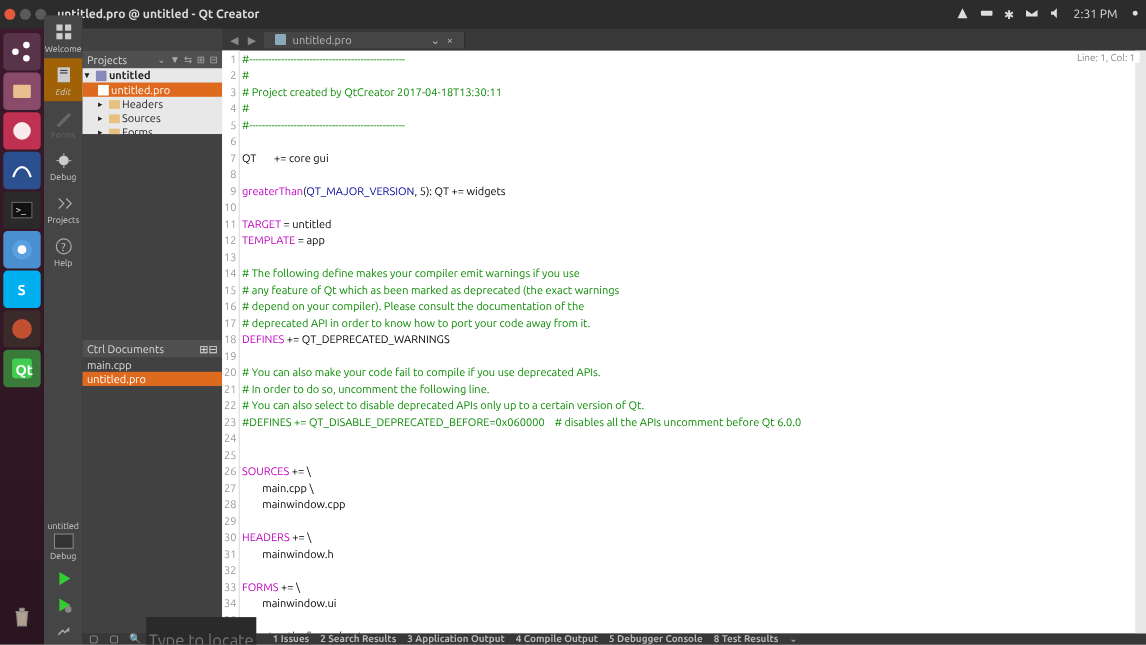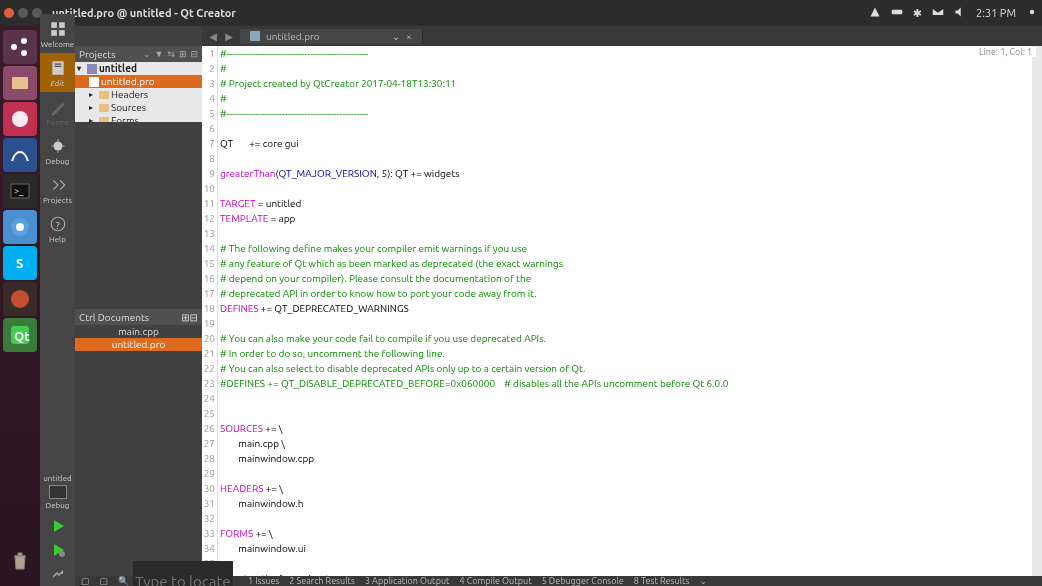--- a/index.html
+++ b/index.html
@@ -47,39 +47,39 @@
 .projpanel .tree { flex:none; background:#e8e8e8; color:#222; font-size:10px; height:60px; }
 .projpanel .tree .trow { padding:1px 2px; display:flex; align-items:center; gap:2px; }
 .projpanel .tree .trow.bold { font-weight:bold; }
 .projpanel .tree .trow.sel { background:#dd6a1f; color:#fff; }
 .projpanel .tree .indent1 { padding-left:14px; }
 .projpanel .tree .arrow { font-size:8px; width:8px; }
 .projpanel .tree .ficon { width:10px; height:10px; }
 .projpanel .rest { flex:1; background:#414141; }
 .projpanel .dochead { height:16px; background:#505050; display:flex; align-items:center; justify-content:space-between; padding:0 4px; }
 .projpanel .doclist { background:#414141; }
-.projpanel .docitem { padding:1px 4px; color:#ddd;text-align:center; }
+.projpanel .docitem { padding:1px 4px; color:#ddd; }
 .projpanel .docitem.sel { background:#dd6a1f; color:#fff; }
 
 
 .editor { position:absolute; left:202px; right:0; top:46px; bottom:10px; background:#fff; display:flex; font-family:"Courier New",monospace; font-size:10px; line-height:15px; }
 .editor .gutter { width:16px; background:#fff; text-align:right; color:#999; padding-right:2px; border-right:1px solid #ddd; }
 .editor .code { flex:1; padding-left:2px; white-space:pre; overflow:hidden; }
 .c-green { color:#098a00; }
 .c-magenta { color:#c000c0; }
 .c-blue { color:#0000a0; }
 .c-black { color:#000; }
 .editor .scrollbar { position:absolute; right:0; top:0; bottom:0; width:10px; background:#e8e8e8; }
 .linecol { position:absolute; right:6px; top:47px; font-size:9px; color:#888; background:#fff; padding:0 4px; }
 
 
 .bottombar { position:absolute; left:75px; right:0; bottom:0; height:10px; background:#383838; display:flex; align-items:center; font-size:9px; color:#bbb; gap:10px; padding:0 6px; }
 .bottombar .locator { display:flex; align-items:center; gap:4px; width:120px; }
 .bottombar .locator input { background:#2a2a2a; border:none; color:#888; font-size:15px; width:100px; padding:12px 2px; }
-.bottombar .outpane { color:#bbb; }
+.bottombar .outpane { color:#bbb;font-weight:bold; }
 
 svg.ic { fill:currentColor; }
 </style>
 </head>
 <body>
 
 <div class="menubar">
   <div class="wbtns">
     <div class="wbtn close"></div>
     <div class="wbtn"></div>

